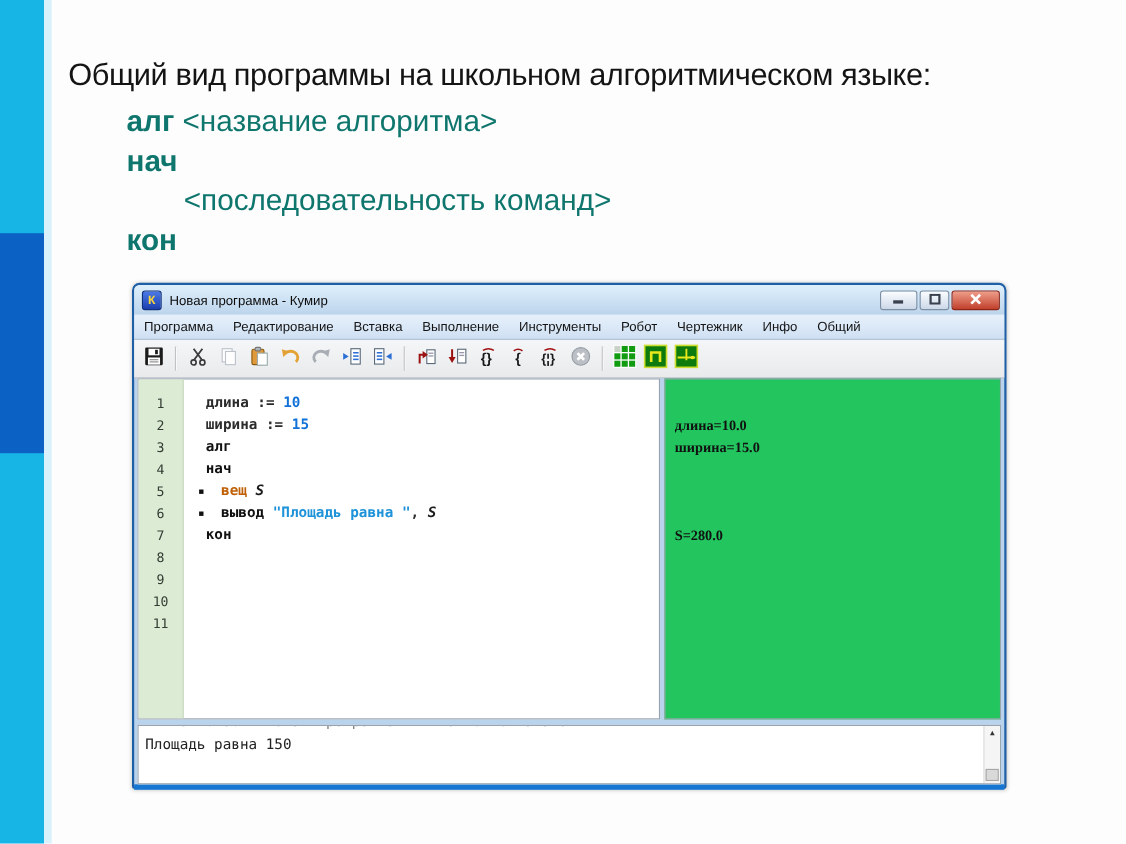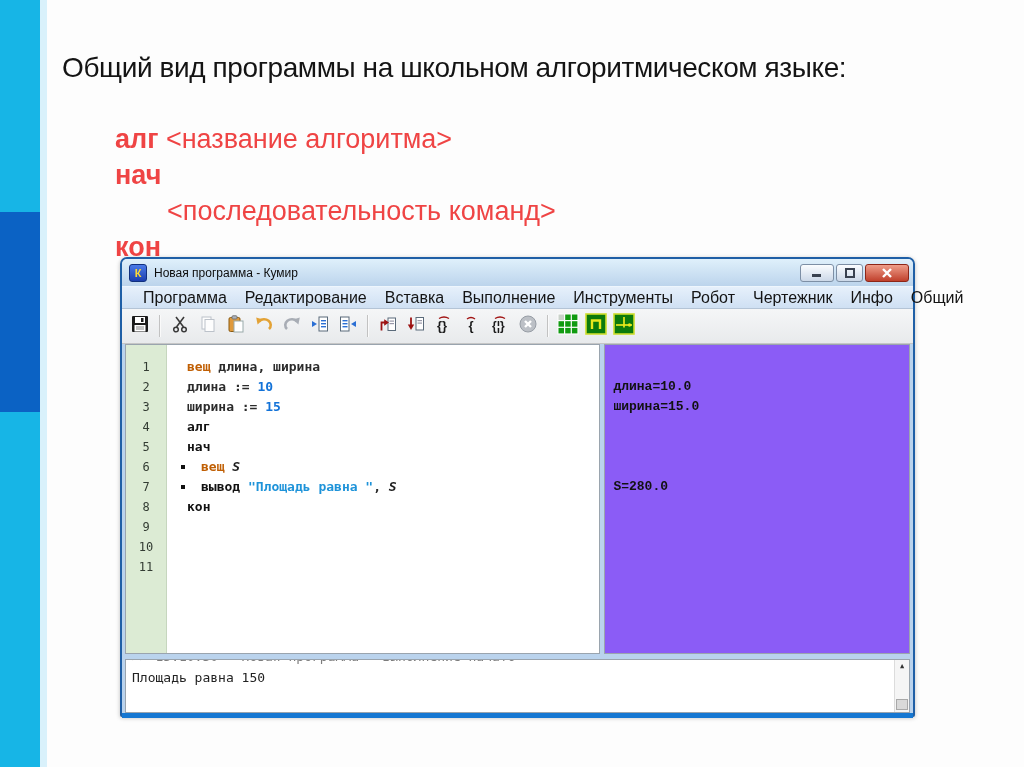--- a/index.html
+++ b/index.html
@@ -5,42 +5,42 @@
   html,body{margin:0;padding:0;}
   body{width:1024px;height:767px;position:relative;overflow:hidden;background:#fdfdfd;
        font-family:"Liberation Sans",sans-serif;}
 
   
   .stripe-cyan{position:absolute;left:0;top:0;width:40px;height:767px;background:#17b5e6;}
   .stripe-dark{position:absolute;left:0;top:212px;width:40px;height:200px;background:#0b62c4;}
   .stripe-pale{position:absolute;left:40px;top:0;width:7px;height:767px;background:#d9f1fb;}
 
   .slide-title{position:absolute;left:62px;top:52px;font-size:28px;color:#141414;letter-spacing:-.4px;white-space:nowrap;}
-  .slide-snippet{position:absolute;left:115px;top:92px;font-size:27px;color:#ef4444;line-height:36px;margin-top:29px;}
+  .slide-snippet{position:absolute;left:115px;top:92px;font-size:27px;color:#0f766e;line-height:36px;}
   .slide-snippet .kw{font-weight:bold;}
   .slide-snippet .ind{padding-left:52px;}
 
   
   .kumir{position:absolute;left:120px;top:257px;width:795px;height:460px;box-sizing:border-box;
          border:2px solid #1f5fa6;border-radius:7px 7px 2px 2px;background:#bad3ed;
          box-shadow:0 1px 4px rgba(0,0,0,.25);}
   .titlebar{height:27px;display:flex;align-items:center;padding:0 4px 0 7px;
             background:linear-gradient(#dff0fb,#bcd4ec);border-radius:5px 5px 0 0;}
   .app-icon{width:16px;height:16px;border-radius:3px;background:linear-gradient(#4a7ae8,#1d3fae);
             border:1px solid #11307e;color:#ffd835;font-size:11px;font-weight:bold;
             display:flex;align-items:center;justify-content:center;flex:0 0 auto;}
   .title-text{margin-left:7px;font-size:12px;color:#0c0c0c;white-space:nowrap;}
   .win-controls{margin-left:auto;display:flex;gap:2px;}
   .win-btn{height:18px;border-radius:3px;border:1px solid #7d8fa5;display:flex;align-items:center;justify-content:center;
            background:linear-gradient(#fbfdff,#ccd8e8);box-sizing:border-box;}
   .win-btn.minimize{width:34px;} .win-btn.maximize{width:27px;}
   .win-btn.close{width:44px;border-color:#8d2618;background:linear-gradient(#ef9e8a,#c0402c);}
 
   .menubar{height:21px;display:flex;align-items:center;background:linear-gradient(#e6f0fb,#cfe0f3);
-           border-top:1px solid #eef6fd;font-size:16px;color:#141414;padding-left:12px;}
+           border-top:1px solid #eef6fd;font-size:12px;color:#141414;}
   .menu-item{padding:0 9px;line-height:21px;white-space:nowrap;}
 
   .toolbar{height:34px;display:flex;align-items:center;padding:0 5px;gap:2px;
            background:linear-gradient(#f5f6f7,#e8eaec);border-top:1px solid #b4c4d6;border-bottom:1px solid #c6c6c6;}
   .tb-btn{width:26px;height:26px;display:flex;align-items:center;justify-content:center;border-radius:3px;}
   .tb-sep{width:1px;height:22px;background:#c2c2c2;margin:0 4px;border-right:1px solid #fafafa;}
 
   
   .main{height:310px;margin:0 3px;display:flex;}
   .editor-pane{width:490px;box-sizing:border-box;background:#fff;border:1px solid #9aa4ae;display:flex;}
@@ -52,22 +52,22 @@
   .lead{width:20px;flex:0 0 auto;display:flex;align-items:center;justify-content:flex-end;}
   .bullet-sq{width:4px;height:4px;background:#111;margin-right:2px;}
   .code-row.has-bullet .toks{padding-left:14px;}
   .tk-kw{color:#111;font-weight:bold;}
   .tk-kw2{color:#c05f04;font-weight:bold;}
   .tk-num{color:#1272d8;font-weight:bold;}
   .tk-str{color:#1e93d9;font-weight:bold;}
   .tk-id{color:#2b2b2b;}
   .tk-it{font-style:italic;color:#1b1b1b;}
 
-  .watch-pane{width:315px;margin-left:4px;box-sizing:border-box;background:#8b5cf6;border:1px solid #9aa4ae;
-              position:relative;font-family:Liberation Mono, monospace;font-size:13px;font-weight:600;color:#111;}
+  .watch-pane{width:315px;margin-left:4px;box-sizing:border-box;background:#22c55e;border:1px solid #9aa4ae;
+              position:relative;font-family:Liberation Serif, serif;font-size:13px;font-weight:600;color:#111;}
   .watch-row{position:absolute;left:8px;height:20px;line-height:20px;white-space:pre;}
 
   .mid-gap{height:5px;}
 
   
   .console{height:54px;margin:0 3px;box-sizing:border-box;background:#fff;border:1px solid #9aa4ae;
            position:relative;overflow:hidden;font-family:"DejaVu Sans Mono",monospace;font-size:13px;}
   .console-lines{padding-left:6px;padding-right:25px;}
   .console-line{height:21px;line-height:21px;white-space:nowrap;color:#222;}
   .console-line.muted{color:#7d7d7d;}
@@ -276,21 +276,20 @@
           <div>4</div>
           <div>5</div>
           <div>6</div>
           <div>7</div>
           <div>8</div>
           <div>9</div>
           <div>10</div>
           <div>11</div>
         </div>
       <div class="code" id="code">
-          <div class="code-row"><span class="lead"></span><span class="toks"><span class="tk-kw2">вещ</span><span class="tk-id"> длина, ширина</span></span></div>
           <div class="code-row"><span class="lead"></span><span class="toks"><span class="tk-id">длина := </span><span class="tk-num">10</span></span></div>
           <div class="code-row"><span class="lead"></span><span class="toks"><span class="tk-id">ширина := </span><span class="tk-num">15</span></span></div>
           <div class="code-row"><span class="lead"></span><span class="toks"><span class="tk-kw">алг</span></span></div>
           <div class="code-row"><span class="lead"></span><span class="toks"><span class="tk-kw">нач</span></span></div>
           <div class="code-row has-bullet"><span class="lead"><span class="bullet-sq"></span></span><span class="toks"><span class="tk-kw2">вещ</span><span class="tk-it"> S</span></span></div>
           <div class="code-row has-bullet"><span class="lead"><span class="bullet-sq"></span></span><span class="toks"><span class="tk-kw">вывод</span><span class="tk-str"> "Площадь равна "</span><span class="tk-id">, </span><span class="tk-it">S</span></span></div>
           <div class="code-row"><span class="lead"></span><span class="toks"><span class="tk-kw">кон</span></span></div>
           <div class="code-row"><span class="lead"></span><span class="toks"></span></div>
           <div class="code-row"><span class="lead"></span><span class="toks"></span></div>
         </div>

